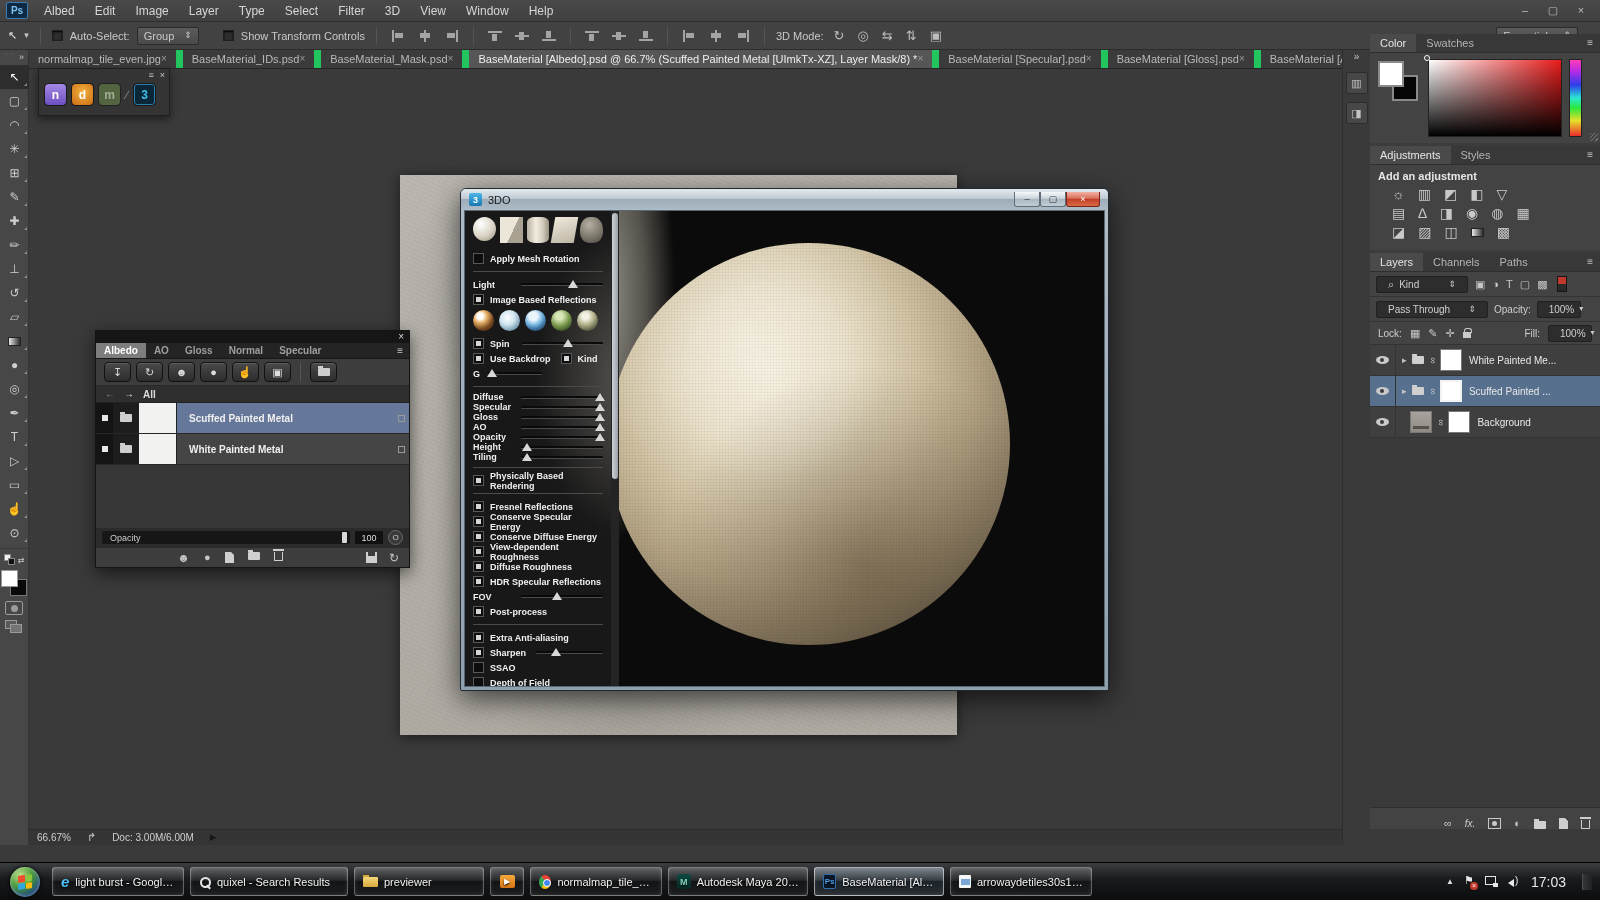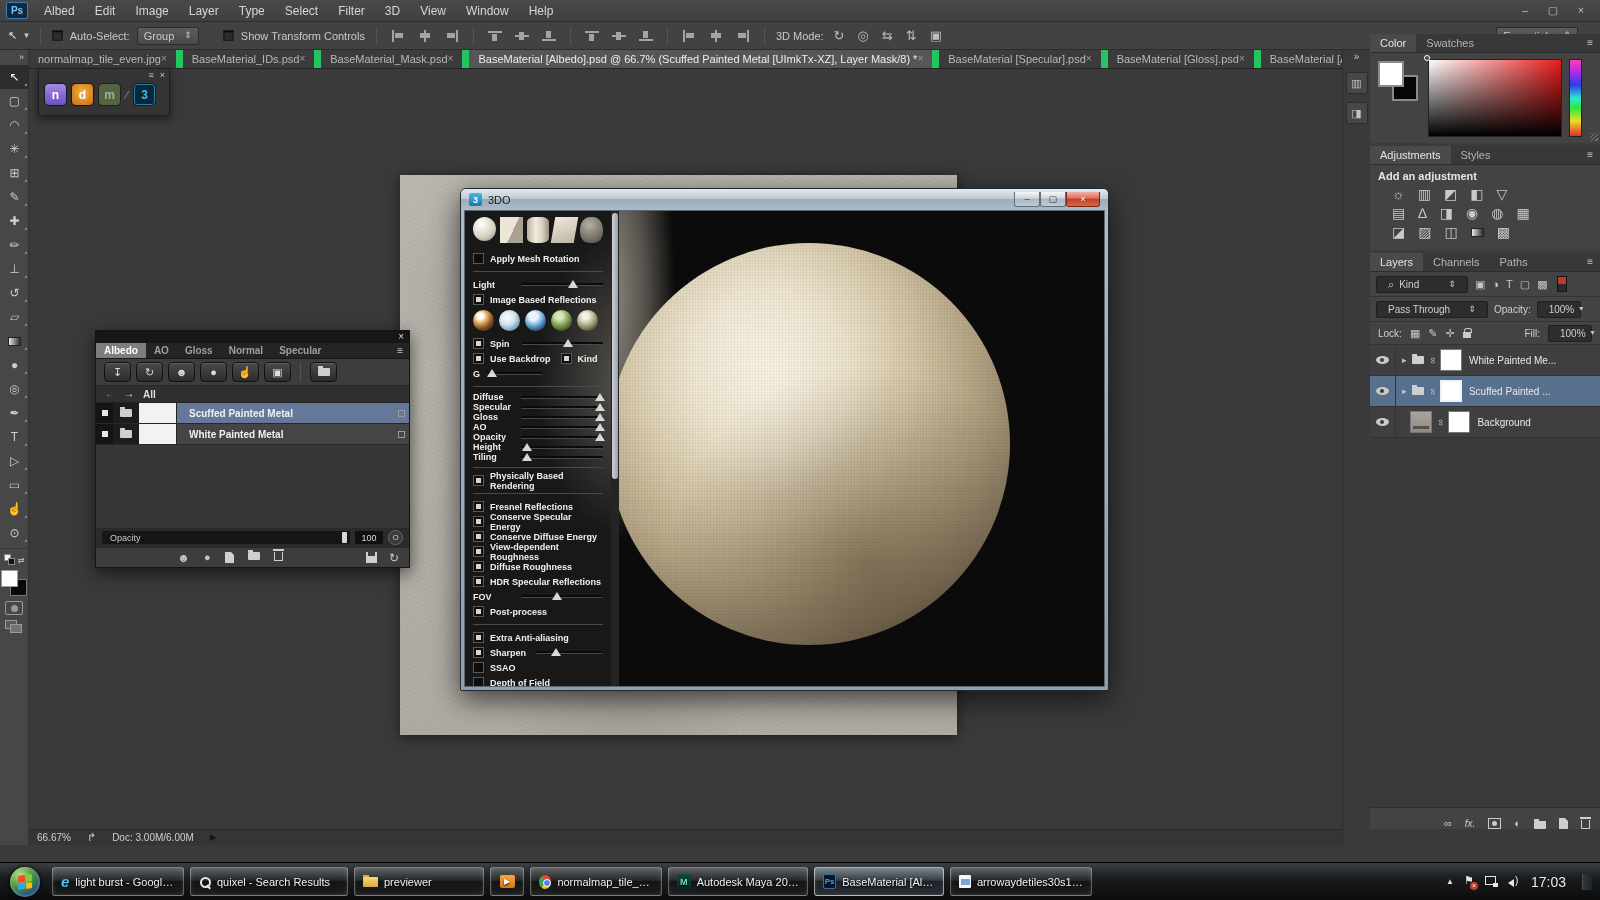--- a/index.html
+++ b/index.html
@@ -114,21 +114,21 @@
   .mp-tabs{height:16px;background:#242424;display:flex;align-items:stretch;border-bottom:1px solid #171717}
   .mp-tab{display:flex;align-items:center;padding:0 8px;color:#9f9f9f;font-weight:bold}
   .mp-tab.active{background:#7d7d7d;color:#fff}
   .mp-tabs .g-menu{margin-left:auto;padding-right:6px;font-size:10px}
   .mp-tools{height:27px;background:#3d3d3d;display:flex;align-items:center;gap:5px;padding:0 8px;border-bottom:1px solid #2a2a2a}
   .mpbtn{width:27px;height:20px;border-radius:4px;background:linear-gradient(#4a4a4a,#2c2c2c);border:1px solid #121212;
     box-shadow:inset 0 1px 0 rgba(255,255,255,.12);display:flex;align-items:center;justify-content:center;font-size:11px;color:#ddd}
   .mp-nav{height:17px;background:#2f2f2f;display:flex;align-items:center;gap:9px;padding:0 9px;border-bottom:1px solid #222}
   .mp-nav .g-left{color:#8f8f8f}.mp-nav .g-right{color:#f2f2f2}
   .mp-list{flex:1;background:#373737;display:flex;flex-direction:column}
-  .mp-row{height:21px;display:flex;align-items:stretch;background:#454545;border-bottom:1px solid #272727}
+  .mp-row{height:31px;display:flex;align-items:stretch;background:#454545;border-bottom:1px solid #272727}
   .mp-row.selected{background:#66789a}
   .mp-ck{width:17px;background:#141414;display:flex;align-items:center;justify-content:center}
   .mp-ck i{width:6px;height:6px;background:#e8e8e8}
   .mp-fold{width:26px;background:#1d1d1d;display:flex;align-items:center;justify-content:center}
   .mp-thumb{width:38px;background:#f2f2f0;border-right:1px solid #222}
   .mp-name{flex:1;display:flex;align-items:center;padding-left:12px;font-weight:bold;color:#f0f0f0}
   .mp-rck{width:16px;display:flex;align-items:center;justify-content:center}
   .mp-rck i{width:7px;height:7px;border:1px solid #9a9a9a}
   .mp-op{height:19px;background:#2b2b2b;display:flex;align-items:center;gap:5px;padding:0 6px}
   .mp-optrack{position:relative;flex:1;height:13px;background:#161616;border-radius:2px;display:flex;align-items:center;padding-left:8px;color:#ccc;font-size:9px}

